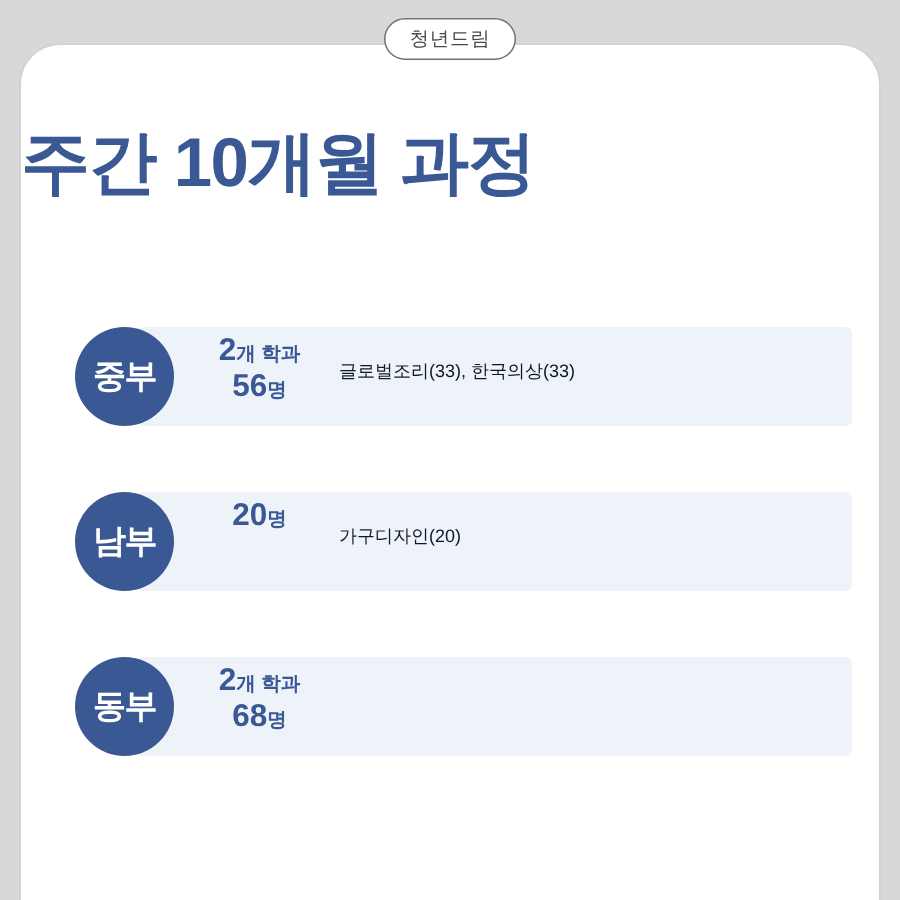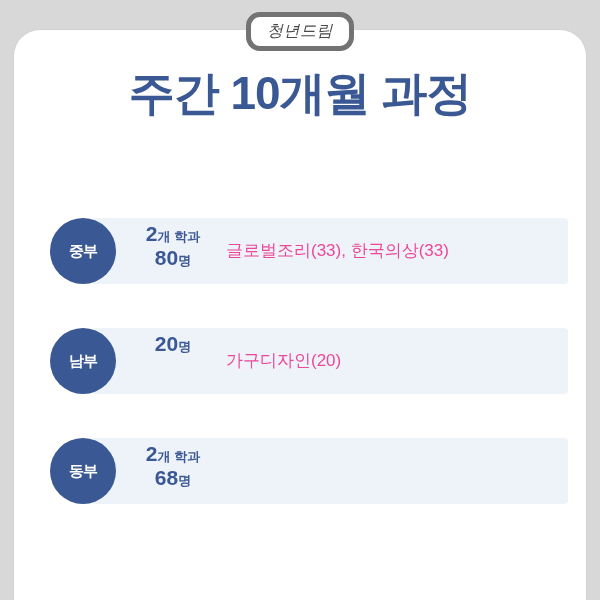--- a/index.html
+++ b/index.html
@@ -18,48 +18,47 @@
     width: 600px;
     height: 600px;
   }
   
   .badge {
     position: absolute;
     top: 12px;
     left: 50%;
     transform: translateX(-50%);
     background: #ffffff;
-    border: 5px solid #737373;
+    border: 1px solid #737373;
     border-radius: 14px;
     padding: 4px 16px;
-    font-size: 16px;
+    font-size: 13px;
     color: #4a4a4a;
     letter-spacing: 0.5px;
     z-index: 5;
     white-space: nowrap;
-    font-style: italic;
   }
   
   .card {
     position: absolute;
     top: 30px;
     left: 14px;
     width: 572px;
     height: 570px;
     background: #ffffff;
     border-radius: 26px 26px 0 0;
     box-shadow: 0 0 0 1px rgba(0,0,0,0.03);
     overflow: hidden;
   }
   .title {
     position: absolute;
-    top: 33px;
+    top: 48px;
     left: 0;
     width: 100%;
-    text-align: center;
+    text-align: left;
     font-size: 46px;
     font-weight: bold;
     color: #3a5894;
     letter-spacing: -1px;
     white-space: nowrap;
   }
   .rows {
     position: absolute;
     top: 180px;
     left: 0;
@@ -81,21 +80,21 @@
   }
   .circle {
     position: absolute;
     left: 36px;
     top: 8px;
     width: 66px;
     height: 66px;
     border-radius: 50%;
     background: #3a5894;
     color: #ffffff;
-    font-size: 15px;
+    font-size: 22px;
     font-weight: bold;
     display: flex;
     align-items: center;
     justify-content: center;
     letter-spacing: -1px;
     z-index: 2;
   }
   .stats {
     position: absolute;
     left: 118px;
@@ -116,22 +115,22 @@
   .stats .small {
     font-size: 13px;
     font-weight: bold;
     margin-top: 31px;
   }
   .depts {
     position: absolute;
     left: 212px;
     right: 26px;
     top: 30px;
-    font-size: 17px;
-    color: #ec4899;
+    font-size: 12px;
+    color: #0f172a;
     line-height: 1.3;
     white-space: nowrap;
     overflow: hidden;
     text-overflow: ellipsis;
   }
 </style>
 </head>
 <body>
 
 <div class="page">
@@ -145,21 +144,21 @@
     <div class="rows">
 
       <div class="row">
         <div class="row-bg"></div>
         <div class="circle">중부</div>
         <div class="stats">
           <div class="line">
             <span class="big">2</span><span class="small">개 학과</span>
           </div>
           <div class="line">
-            <span class="big">80</span><span class="small">명</span>
+            <span class="big">56</span><span class="small">명</span>
           </div>
         </div>
         <div class="depts">글로벌조리(33), 한국의상(33)</div>
       </div>
 
       <div class="row">
         <div class="row-bg"></div>
         <div class="circle">남부</div>
         <div class="stats">
           <div class="line">

